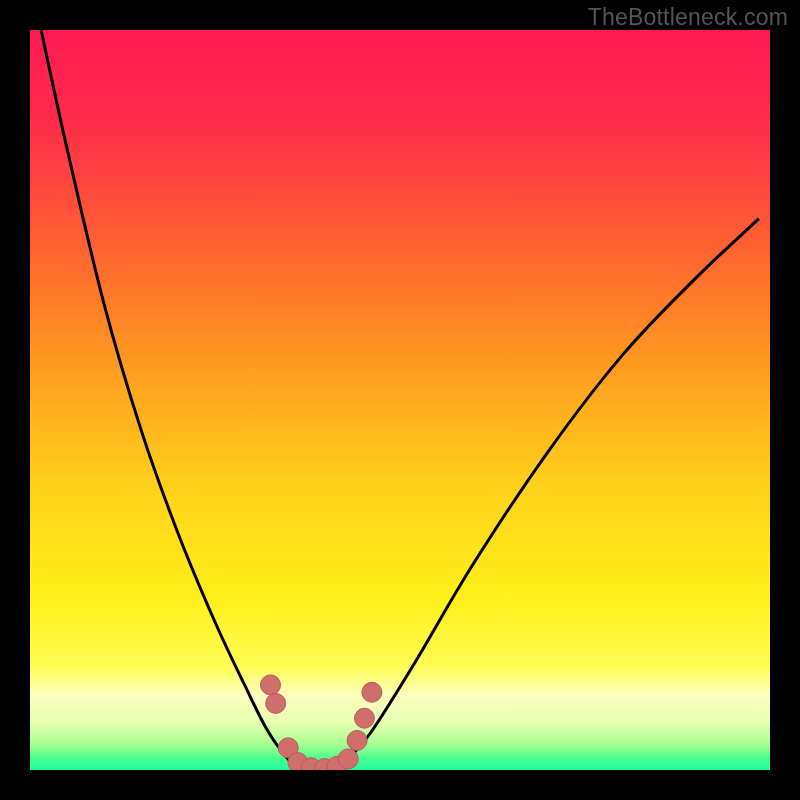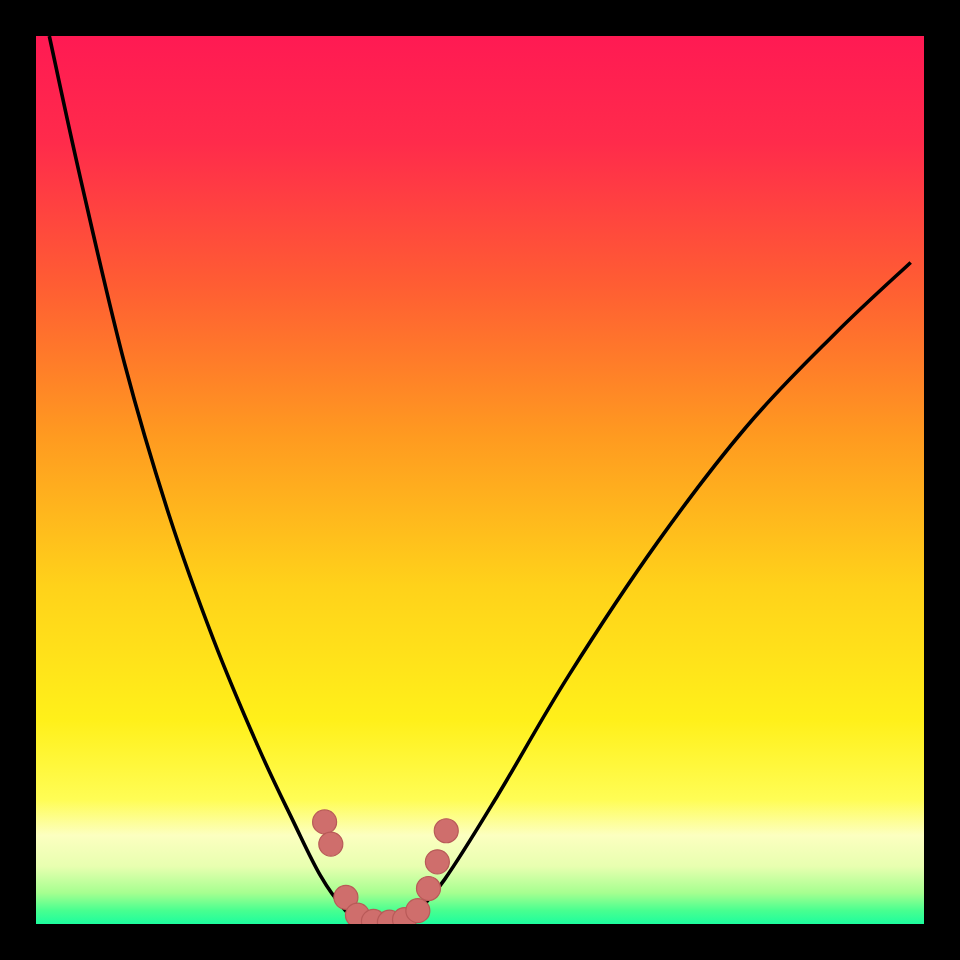--- a/index.html
+++ b/index.html
@@ -89,13 +89,14 @@
           <circle cx="307.09999999999997" cy="736.3" r="10" fill="#cf6e6c" stroke="#b85a58" stroke-width="1"></circle>
           <circle cx="318.2" cy="728.9" r="10" fill="#cf6e6c" stroke="#b85a58" stroke-width="1"></circle>
           <circle cx="327.08" cy="710.4" r="10" fill="#cf6e6c" stroke="#b85a58" stroke-width="1"></circle>
           <circle cx="334.48" cy="688.2" r="10" fill="#cf6e6c" stroke="#b85a58" stroke-width="1"></circle>
           <circle cx="341.88" cy="662.3" r="10" fill="#cf6e6c" stroke="#b85a58" stroke-width="1"></circle>
         </g>
     </svg>
 
   </div>
 
+  <div class="watermark">TheBottleneck.com</div>
 </div>
 
 </body></html>

